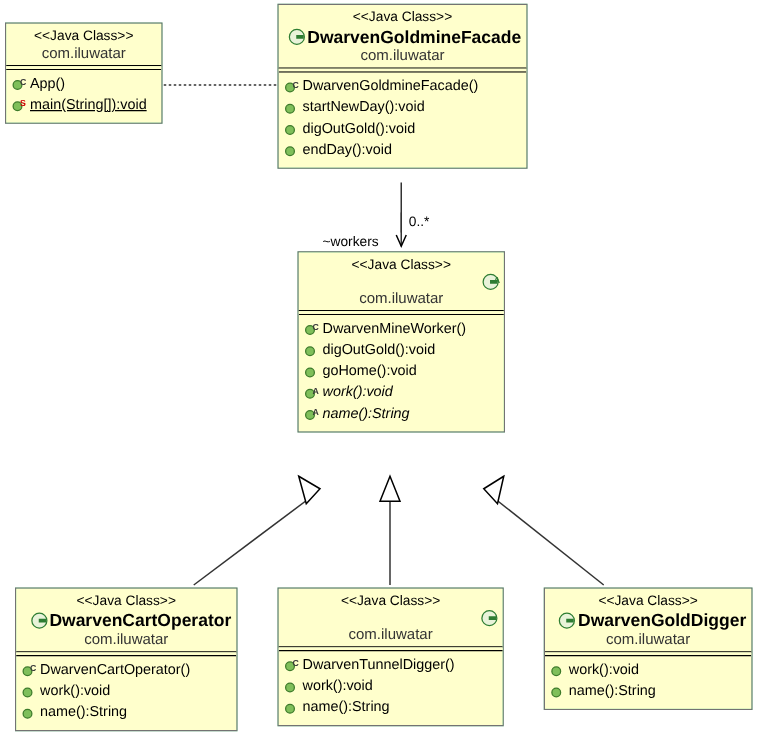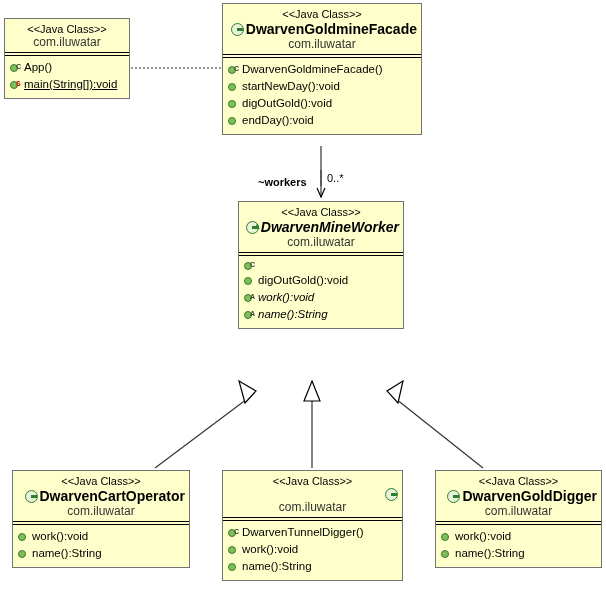--- a/index.html
+++ b/index.html
@@ -184,21 +184,21 @@
     <polygon points="312,381 320,401 304,401" fill="#ffffff" stroke="#000000" stroke-width="1.2"></polygon>
 
     
     <line x1="483" y1="468" x2="396" y2="399" stroke="#333333" stroke-width="1.2"></line>
     <polygon points="403,381 387,391 398,403" fill="#ffffff" stroke="#000000" stroke-width="1.2"></polygon>
 
     
     <line x1="321" y1="170" x2="321" y2="186" stroke="#333333" stroke-width="1"></line>
   </svg>
 
-  <div class="edge-label" style="left:258px; top:176px;font-weight:bold;">~workers</div>
+  <div class="edge-label" style="left:258px; top:188px;">~workers</div>
   <div class="edge-label" style="left:327px; top:172px;">0..*</div>
 
   <div class="uml-class" style="left:4px; top:18px; width:126px;">
     <div class="uml-header">
       <div class="stereotype">&lt;&lt;Java Class&gt;&gt;</div>
       <div class="pkg">com.iluwatar</div>
     </div>
     <div class="uml-members">
       <div class="member">
         <span class="icon-method">
@@ -260,36 +260,42 @@
 
   <div class="uml-class" style="left:238px; top:201px; width:166px;">
     <div class="uml-header">
       <div class="stereotype">&lt;&lt;Java Class&gt;&gt;</div>
       <div class="class-title-row">
         <span class="icon-class">
           <span class="ring"></span>
             <span class="bar"></span>
             <span class="sup">A</span>
         </span>
-        <span class="class-name abstract">DwarvenMineWorker</span>
       </div>
       <div class="pkg">com.iluwatar</div>
     </div>
     <div class="uml-members">
       <div class="member">
         <span class="icon-method">
           <span class="ball"></span>
             <span class="sup c">C</span>
         </span>
+        <span class="member-label">DwarvenMineWorker()</span>
       </div>
       <div class="member">
         <span class="icon-method">
           <span class="ball"></span>
         </span>
         <span class="member-label">digOutGold():void</span>
+      </div>
+      <div class="member">
+        <span class="icon-method">
+          <span class="ball"></span>
+        </span>
+        <span class="member-label">goHome():void</span>
       </div>
       <div class="member">
         <span class="icon-method">
           <span class="ball"></span>
             <span class="sup a">A</span>
         </span>
         <span class="member-label abstract">work():void</span>
       </div>
       <div class="member">
         <span class="icon-method">
@@ -310,20 +316,27 @@
             <span class="bar"></span>
         </span>
         <span class="class-name">DwarvenCartOperator</span>
       </div>
       <div class="pkg">com.iluwatar</div>
     </div>
     <div class="uml-members">
       <div class="member">
         <span class="icon-method">
           <span class="ball"></span>
+            <span class="sup c">C</span>
+        </span>
+        <span class="member-label">DwarvenCartOperator()</span>
+      </div>
+      <div class="member">
+        <span class="icon-method">
+          <span class="ball"></span>
         </span>
         <span class="member-label">work():void</span>
       </div>
       <div class="member">
         <span class="icon-method">
           <span class="ball"></span>
         </span>
         <span class="member-label">name():String</span>
       </div>
     </div>

